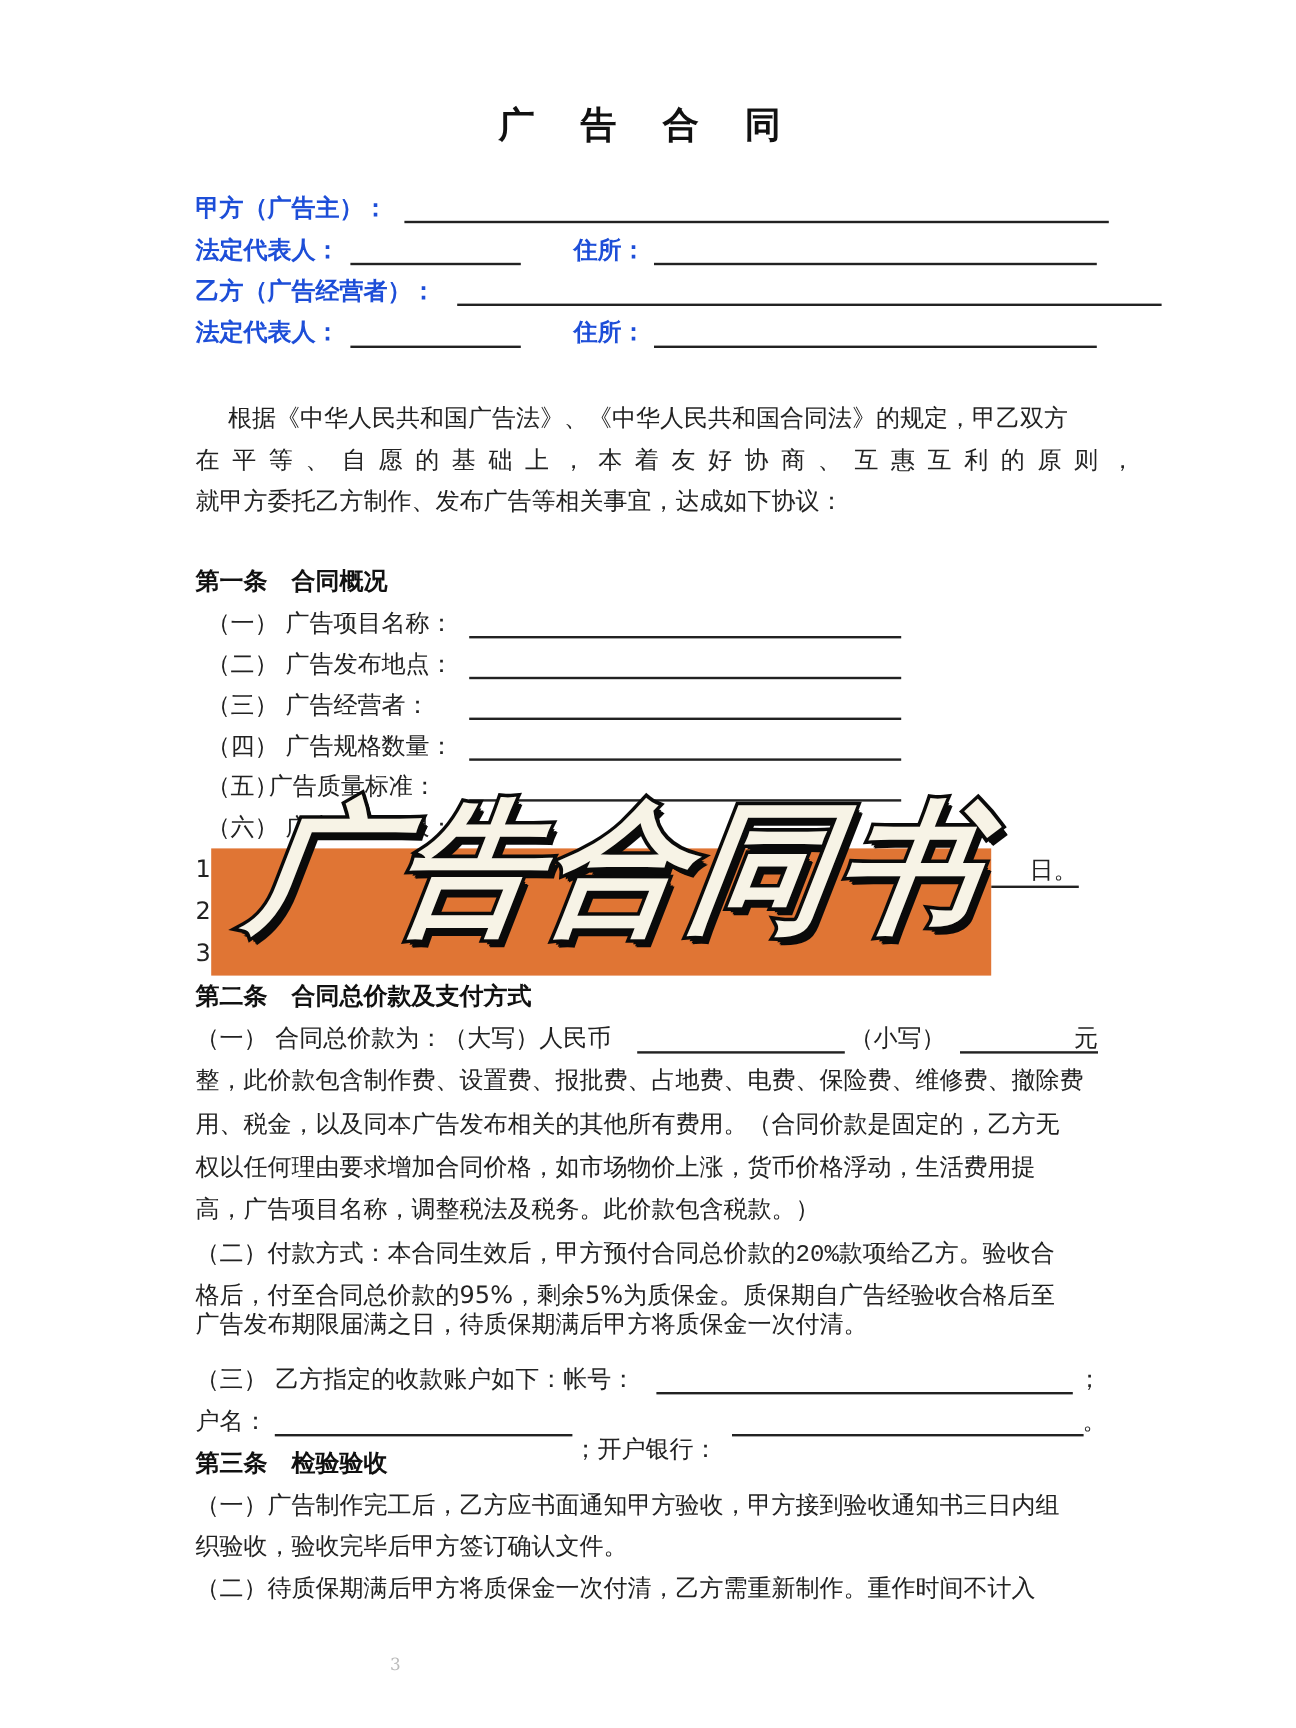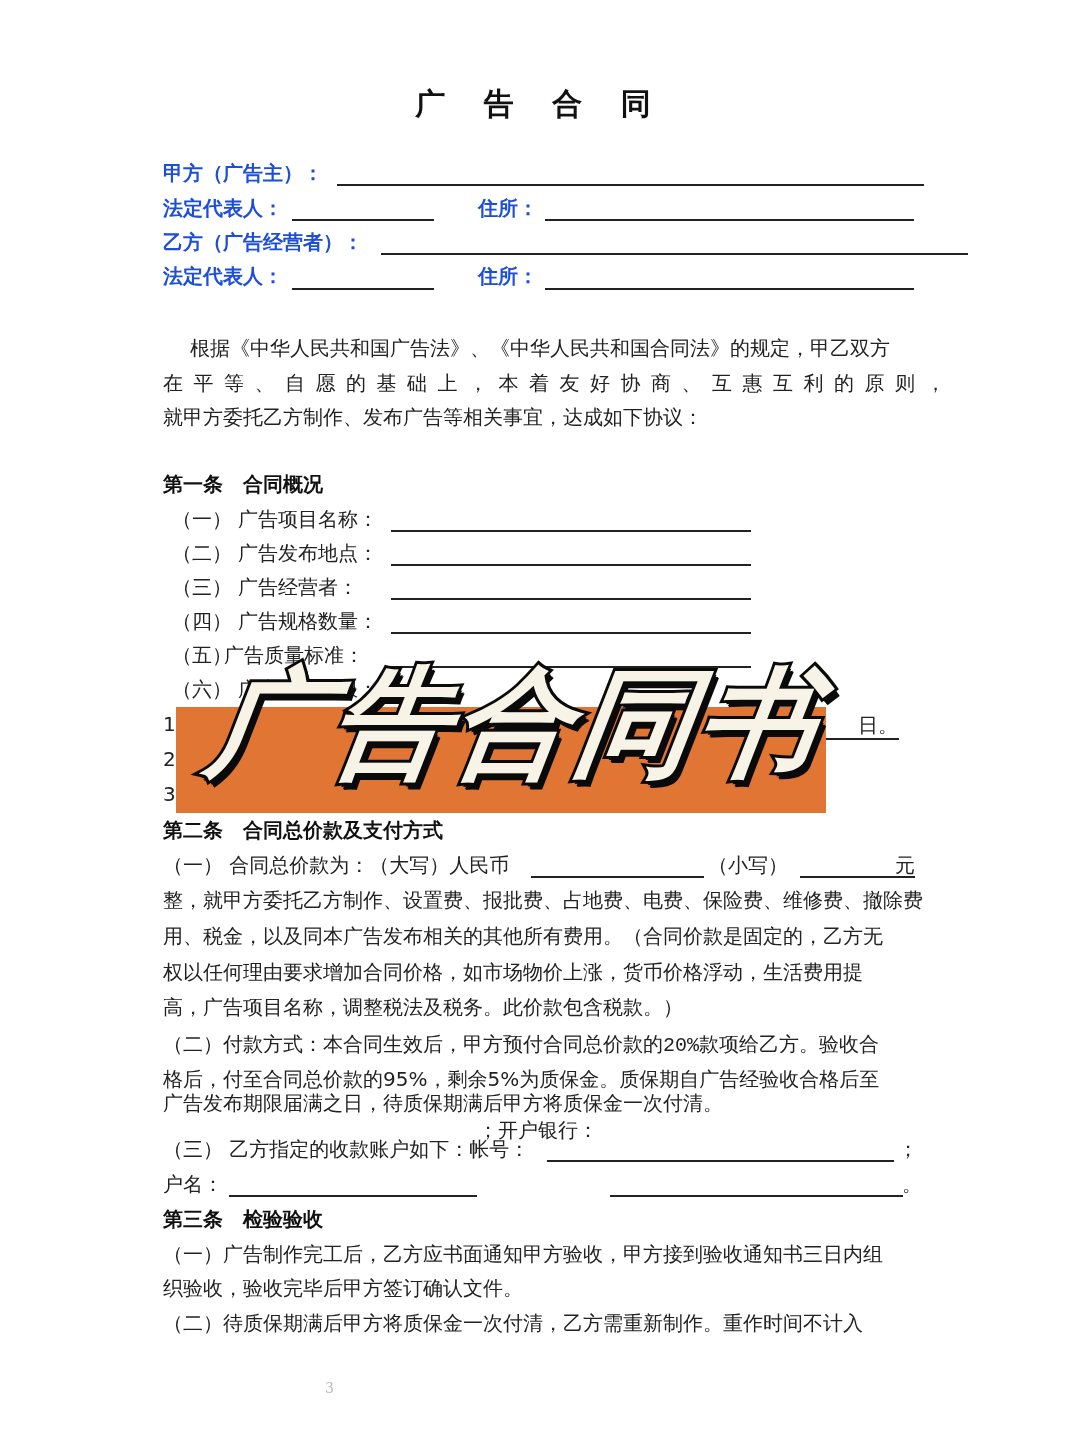--- a/index.html
+++ b/index.html
@@ -96,36 +96,36 @@
 <div class="abs banner-title">广告合同书</div>
 
 <div class="abs sec" style="left:163px; top:817px;">第二条　合同总价款及支付方式</div>
 
 <div class="abs item" style="left:163px; top:852px;">（一）  合同总价款为：（大写）人民币</div>
 <div class="line" style="left:531px; top:876px; width:173px;"></div>
 <div class="abs item" style="left:708px; top:852px;">（小写）</div>
 <div class="line" style="left:800px; top:876px; width:115px;"></div>
 <div class="abs item" style="left:895px; top:852px;">元</div>
 
-<div class="abs item" style="left:163px; top:887px;">整，就甲方委托乙方制作、设置费、报批费、占地费、电费、保险费、维修费、撤除费</div>
+<div class="abs item" style="left:163px; top:887px;">整，此价款包含制作费、设置费、报批费、占地费、电费、保险费、维修费、撤除费</div>
 <div class="abs item" style="left:163px; top:923px;text-align:center;">用、税金，以及同本广告发布相关的其他所有费用。（合同价款是固定的，乙方无</div>
 <div class="abs item" style="left:163px; top:959px;">权以任何理由要求增加合同价格，如市场物价上涨，货币价格浮动，生活费用提</div>
 <div class="abs item" style="left:163px; top:994px;">高，广告项目名称，调整税法及税务。此价款包含税款。）</div>
 
 <div class="abs item" style="left:163px; top:1031px;font-family:Liberation Mono, monospace;">（二）付款方式：本合同生效后，甲方预付合同总价款的20%款项给乙方。验收合</div>
 <div class="abs item" style="left:163px; top:1066px;">格后，付至合同总价款的95%，剩余5%为质保金。质保期自广告经验收合格后至</div>
 <div class="abs item" style="left:163px; top:1090px;font-family:Liberation Mono, monospace;">广告发布期限届满之日，待质保期满后甲方将质保金一次付清。</div>
 
 <div class="abs item" style="left:163px; top:1136px;">（三）  乙方指定的收款账户如下：帐号：</div>
 <div class="line" style="left:547px; top:1160px; width:347px;"></div>
 <div class="abs item" style="left:898px; top:1136px;">；</div>
 
 <div class="abs item" style="left:163px; top:1171px;">户名：</div>
 <div class="line" style="left:229px; top:1195px; width:248px;"></div>
-<div class="abs item" style="left:478px; top:1117px;text-align:right;">；开户银行：</div>
+<div class="abs item" style="left:478px; top:1194px;text-align:right;">；开户银行：</div>
 <div class="line" style="left:610px; top:1195px; width:293px;"></div>
 <div class="abs item" style="left:902px; top:1171px;">。</div>
 
 <div class="abs sec" style="left:163px; top:1206px;">第三条　检验验收</div>
 <div class="abs item" style="left:163px; top:1241px;">（一）广告制作完工后，乙方应书面通知甲方验收，甲方接到验收通知书三日内组</div>
 <div class="abs item" style="left:163px; top:1275px;">织验收，验收完毕后甲方签订确认文件。</div>
 <div class="abs item" style="left:163px; top:1310px;">（二）待质保期满后甲方将质保金一次付清，乙方需重新制作。重作时间不计入</div>
 
 <div class="abs page-num" style="left:325px; top:1380px;">3</div>
 

